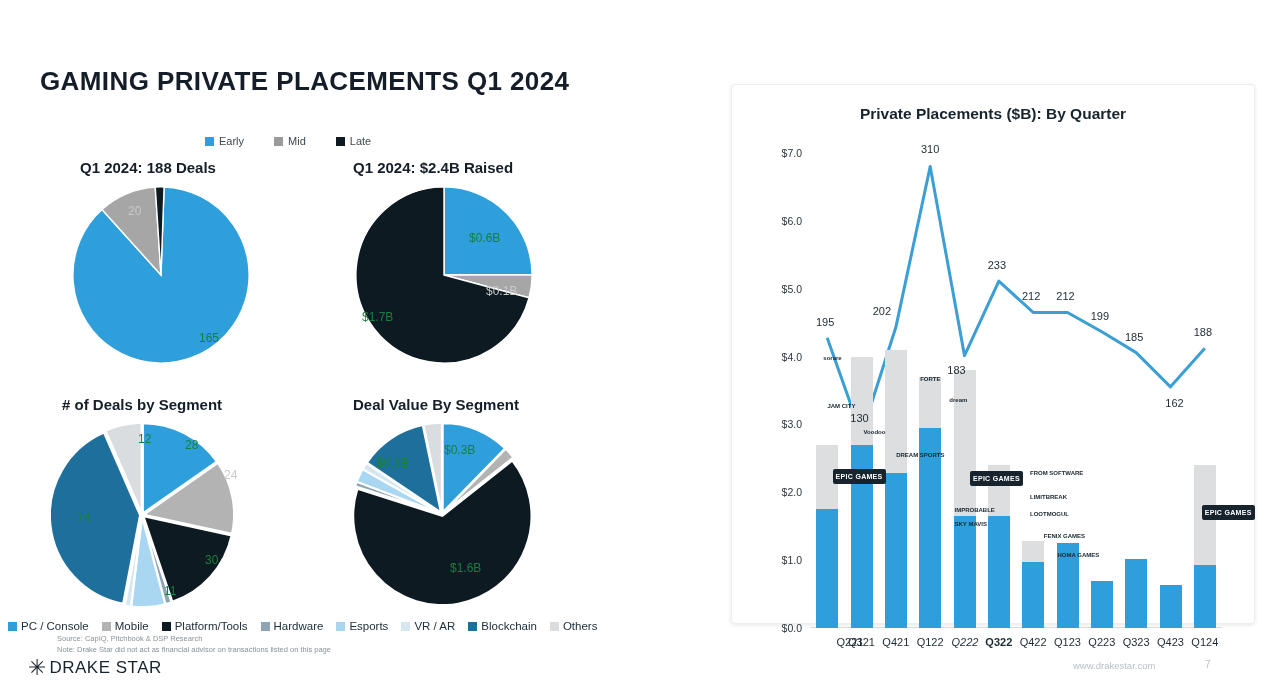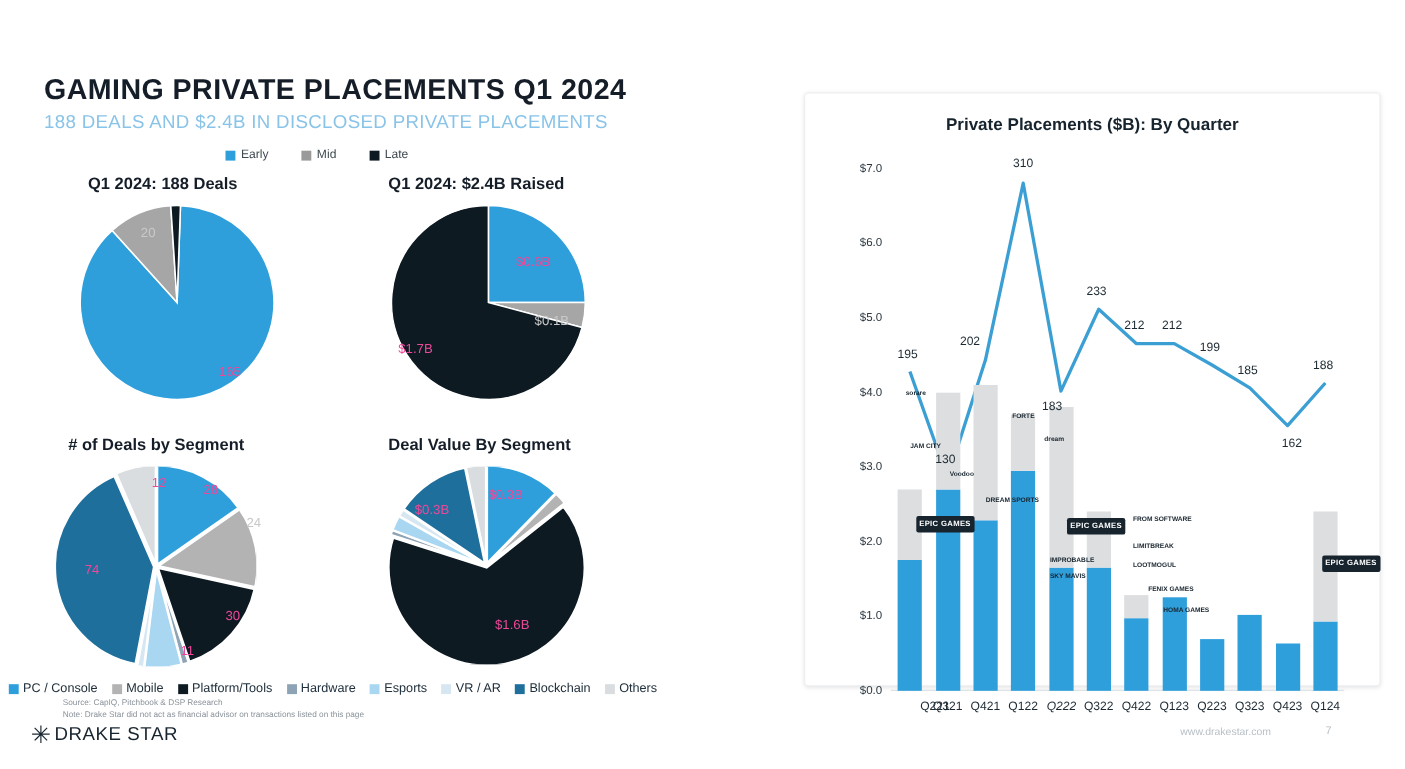--- a/index.html
+++ b/index.html
@@ -27,21 +27,21 @@
   .elegend .li{display:flex;align-items:center;gap:5px;font-size:11px;color:#3e4950;}
   .sw{width:9px;height:9px;display:inline-block;}
 
   .ct{position:absolute;font-size:15px;font-weight:bold;color:#151e28;white-space:nowrap;}
   #ct1{left:80px;top:159px;}
   #ct2{left:353px;top:159px;}
   #ct3{left:62px;top:396px;}
   #ct4{left:353px;top:396px;}
 
   .pie{position:absolute;border-radius:50%;}
-  .pielabel{position:absolute;color:#ec4899;font-size:12px;white-space:nowrap;}
+  .pielabel{position:absolute;color:#15803d;font-size:12px;white-space:nowrap;}
   .pielabel.dark{color:#c9c9c9;}
 
   
   .seglegend{position:absolute;left:8px;top:620px;display:flex;align-items:center;gap:13px;white-space:nowrap;}
   .seglegend .li{display:flex;align-items:center;gap:4px;font-size:11.5px;color:#20303c;}
   .seglegend .sw{width:9px;height:9px;}
 
   .src{position:absolute;left:57px;top:634px;font-size:7.5px;color:#8a9299;}
   .note{position:absolute;left:57px;top:645px;font-size:7.5px;color:#8a9299;}
 
@@ -81,21 +81,20 @@
   .foot-page{position:absolute;left:1205px;top:659px;font-size:10px;color:#b9c0c6;}
 </style>
 </head>
 <body>
 
 <div class="slide">
 
   <div class="left">
 
     <div class="title">GAMING PRIVATE PLACEMENTS Q1 2024</div>
-    <div class="subtitle">188 DEALS AND $2.4B IN DISCLOSED PRIVATE PLACEMENTS</div>
 
     <div class="elegend">
       <div class="li">
         <span class="sw" style="background:#2f9fdc"></span>
         <span>Early</span>
       </div>
       <div class="li">
         <span class="sw" style="background:#9a9a9a"></span>
         <span>Mid</span>
       </div>
@@ -282,21 +281,21 @@
         <div class="chip plain" style="left: 233.767px; top: 380px;">FENIX GAMES</div>
         <div class="chip plain" style="left: 247.5px; top: 399px;">HOMA GAMES</div>
         <div class="chip epic" style="left: 391.7px; top: 351.5px;">EPIC GAMES</div>
       </div>
     <div class="xaxis" id="xaxis">
         <div class="xlab" style="left: 18px; padding-left: 44px;">Q221</div>
         <div class="xlab" style="left: 51.5px;">Q321</div>
         <div class="xlab" style="left: 85.8333px;">Q421</div>
         <div class="xlab" style="left: 120.167px;">Q122</div>
         <div class="xlab" style="left: 155px; font-style: italic;">Q222</div>
-        <div class="xlab" style="left: 188.833px;">Q322</div>
+        <div class="xlab" style="left: 188.833px; font-weight: bold;">Q322</div>
         <div class="xlab" style="left: 223.167px;">Q422</div>
         <div class="xlab" style="left: 257.5px;">Q123</div>
         <div class="xlab" style="left: 291.833px;">Q223</div>
         <div class="xlab" style="left: 326.167px;">Q323</div>
         <div class="xlab" style="left: 360.5px;">Q423</div>
         <div class="xlab" style="left: 394.833px;">Q124</div>
       </div>
 
   </div>
 

